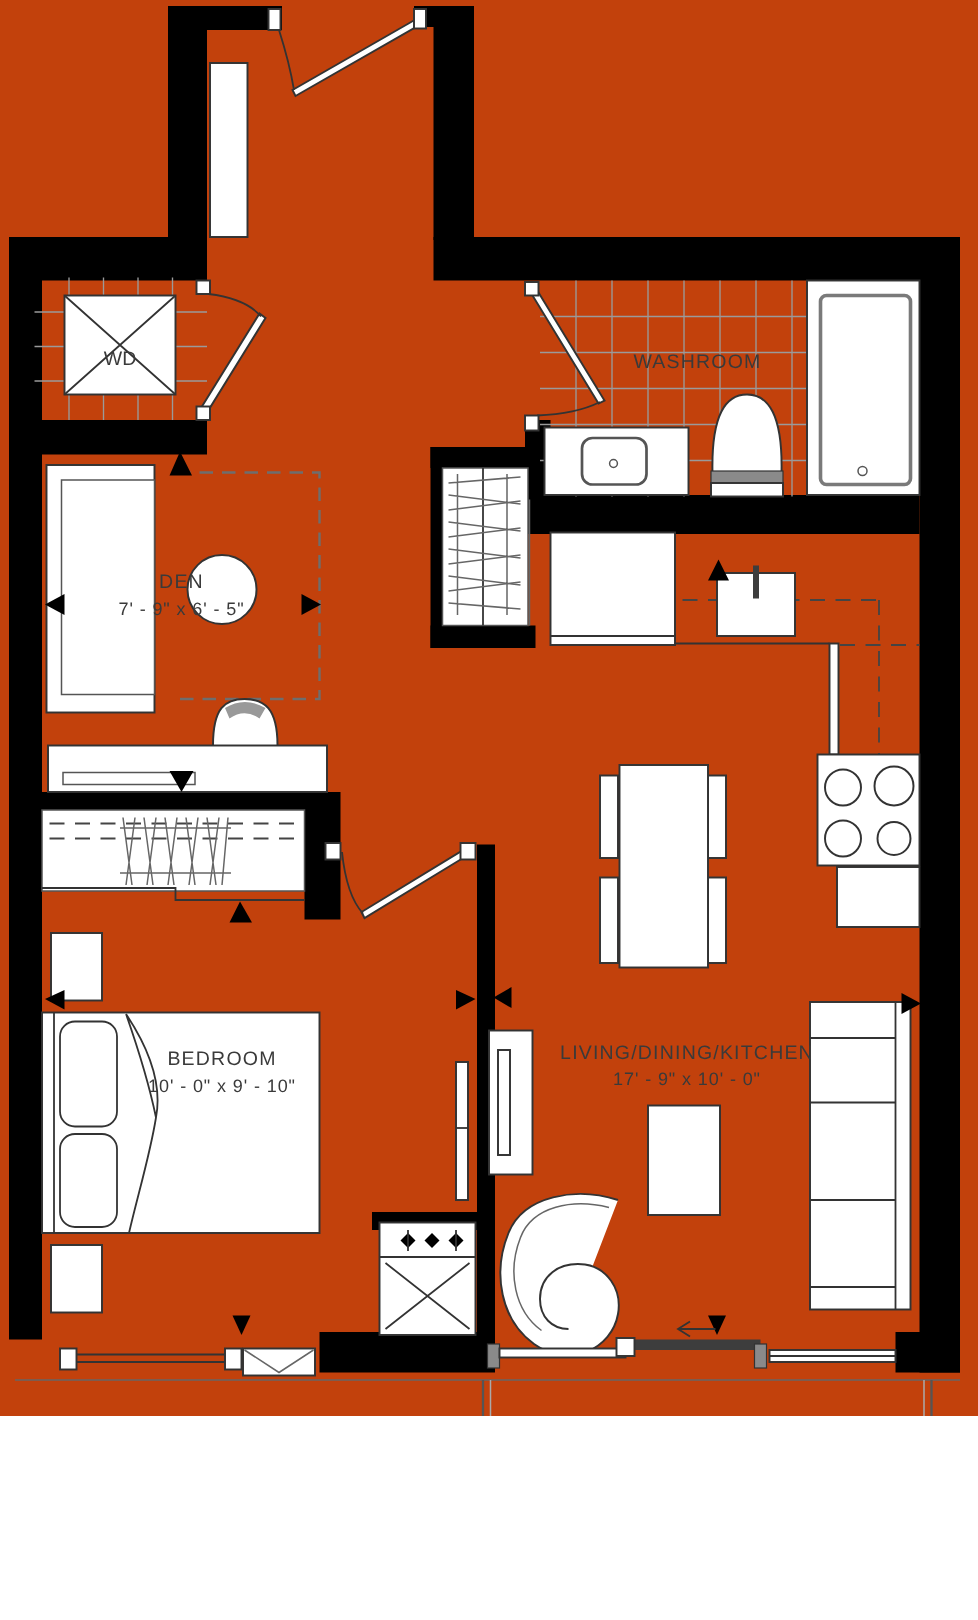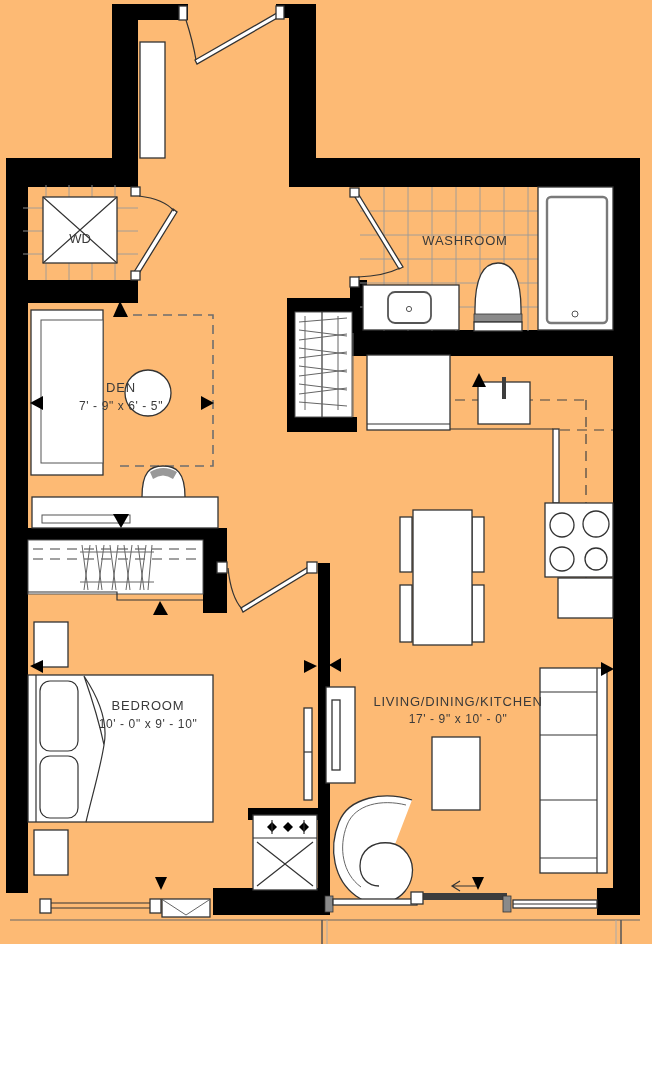--- a/index.html
+++ b/index.html
@@ -1,16 +1,16 @@
 <!DOCTYPE html>
 <html><head>
 <meta charset="utf-8">
 <style>
   html,body{margin:0;padding:0;background:#fff;}
-  #plan-wrap{position:relative;width:652px;height:944px;background:#fdba74;overflow:hidden;}
+  #plan-wrap{position:relative;width:652px;height:944px;background:#c2410c;overflow:hidden;}
   svg{display:block;}
   .wall{fill:#000;stroke:none;}
   .fix{fill:#fff;stroke:#333;stroke-width:1.3;}
   .fix2{fill:#fff;stroke:#555;stroke-width:1;}
   .ln{stroke:#333;stroke-width:1.2;fill:none;}
   .lnthin{stroke:#666;stroke-width:1;fill:none;}
   .tile{stroke:#9a9a9a;stroke-width:0.9;fill:none;}
   .dash{stroke:#6e6e6e;stroke-width:1.6;fill:none;stroke-dasharray:9 6;}
   .kdash{stroke:#444;stroke-width:1.2;fill:none;stroke-dasharray:10 7;}
   .tri{fill:#000;stroke:none;}

